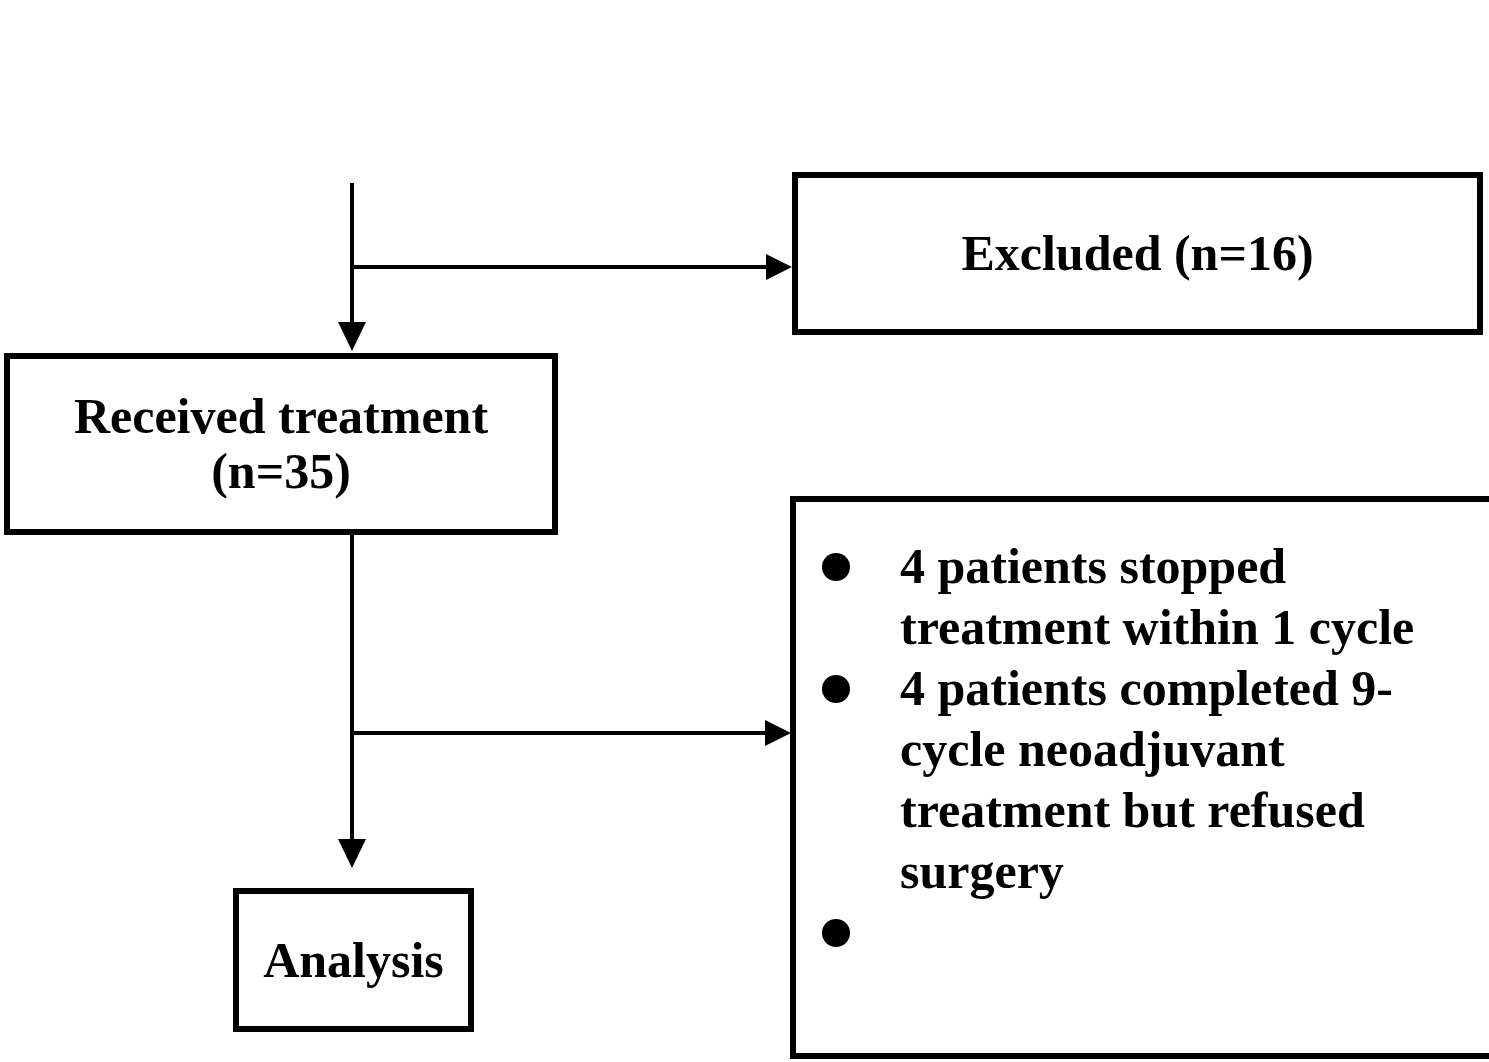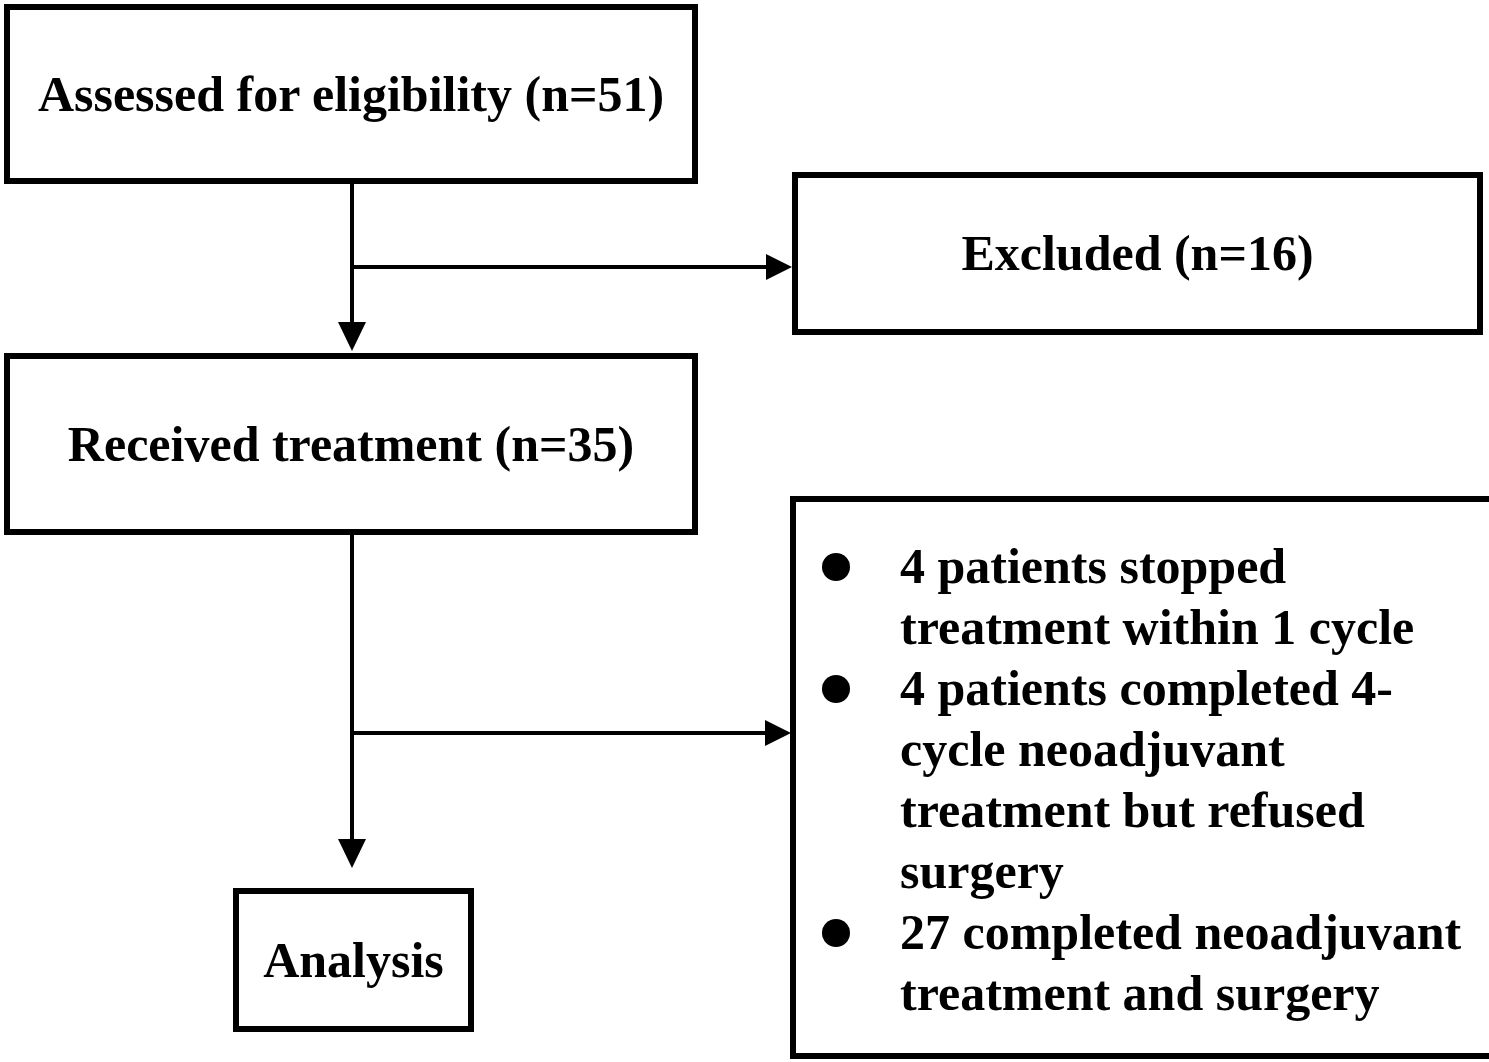--- a/index.html
+++ b/index.html
@@ -24,21 +24,21 @@
     align-items: center;
     justify-content: center;
     text-align: center;
     color: #000000;
     font-weight: bold;
     font-size: 50px;
     line-height: 1.1;
   }
   #box-assessed { left: 4px;   top: 4px;   width: 694px; height: 180px; }
   #box-excluded { left: 792px; top: 172px; width: 691px; height: 163px; }
-  #box-received { left: 4px;   top: 353px; width: 694px; height: 182px; justify-content: center; }
+  #box-received { left: 4px;   top: 353px; width: 554px; height: 182px; justify-content: center; }
   #box-analysis { left: 233px; top: 888px; width: 241px; height: 144px; text-align: center; }
 
   #box-details {
     left: 790px; top: 496px; width: 734px; height: 563px;
     display: block;
     text-align: left;
   }
   #box-details ul {
     list-style: none;
     margin: 0;
@@ -90,45 +90,41 @@
   #head-into-received { left: 338px; top: 322px; }
   #head-into-excluded { left: 766px; top: 254px; }
   #head-into-analysis { left: 338px; top: 839px; }
   #head-into-details  { left: 765px; top: 720px; }
 </style>
 </head>
 <body>
 
 <div class="canvas">
 
-  <div class="box" id="box-assessed">
-    <span>Assessed for eligibility (n=51)</span>
-  </div>
 
   <div class="box" id="box-excluded">
     <span>Excluded (n=16)</span>
   </div>
 
   <div class="box" id="box-received">
     <span>Received treatment (n=35)</span>
   </div>
 
   <div class="box" id="box-details">
     <ul>
       <li>
         <span class="bullet"></span>
         <span>4 patients stopped treatment within 1 cycle</span>
       </li>
       <li>
         <span class="bullet"></span>
-        <span>4 patients completed 4-cycle neoadjuvant treatment but refused surgery</span>
+        <span>4 patients completed 9-cycle neoadjuvant treatment but refused surgery</span>
       </li>
       <li>
         <span class="bullet"></span>
-        <span>27 completed neoadjuvant treatment and surgery</span>
       </li>
     </ul>
   </div>
 
   <div class="box" id="box-analysis">
     <span>Analysis</span>
   </div>
 
   <div class="line" id="line-assessed-down"></div>
   <div class="head head-down" id="head-into-received"></div>

